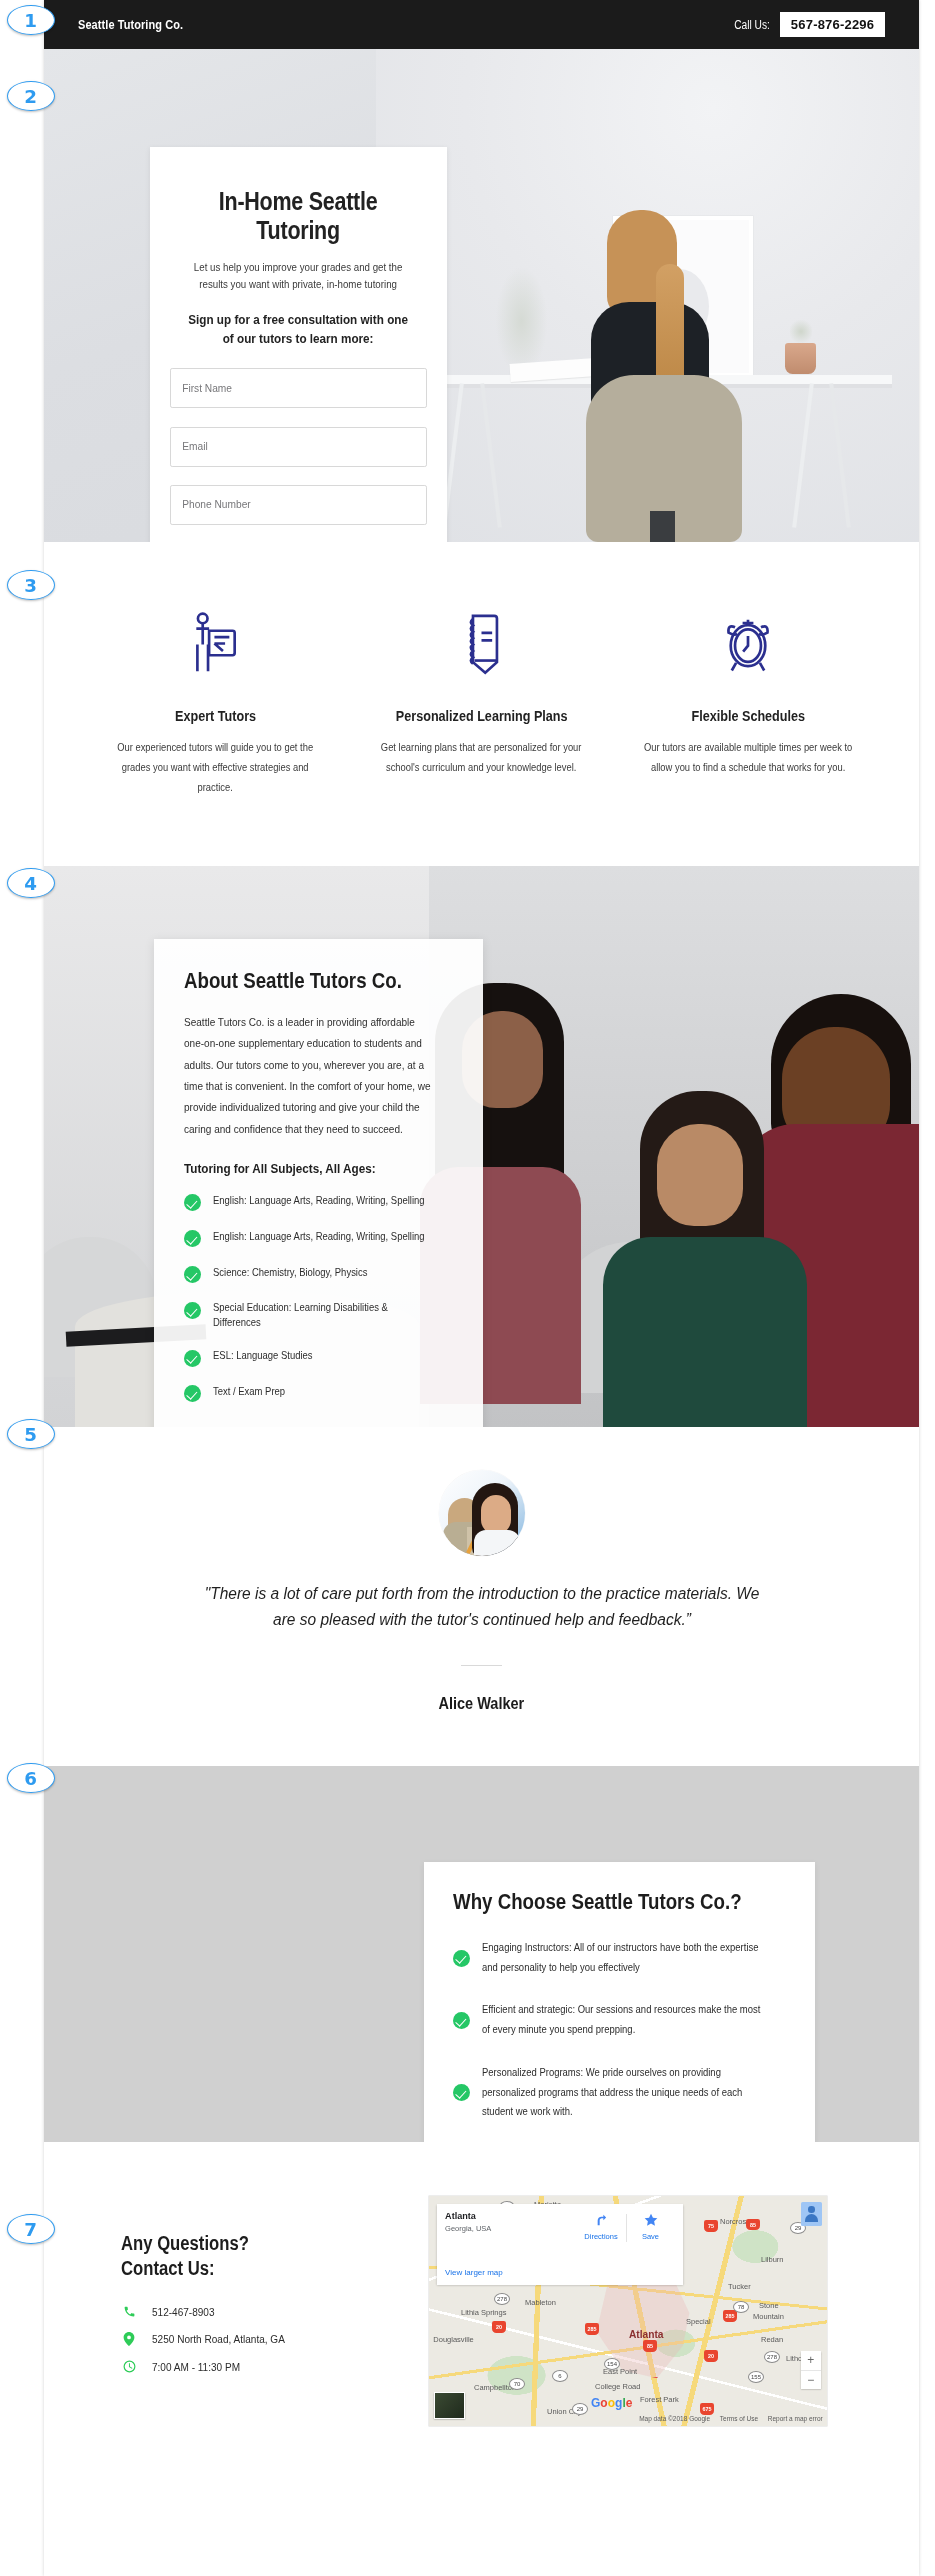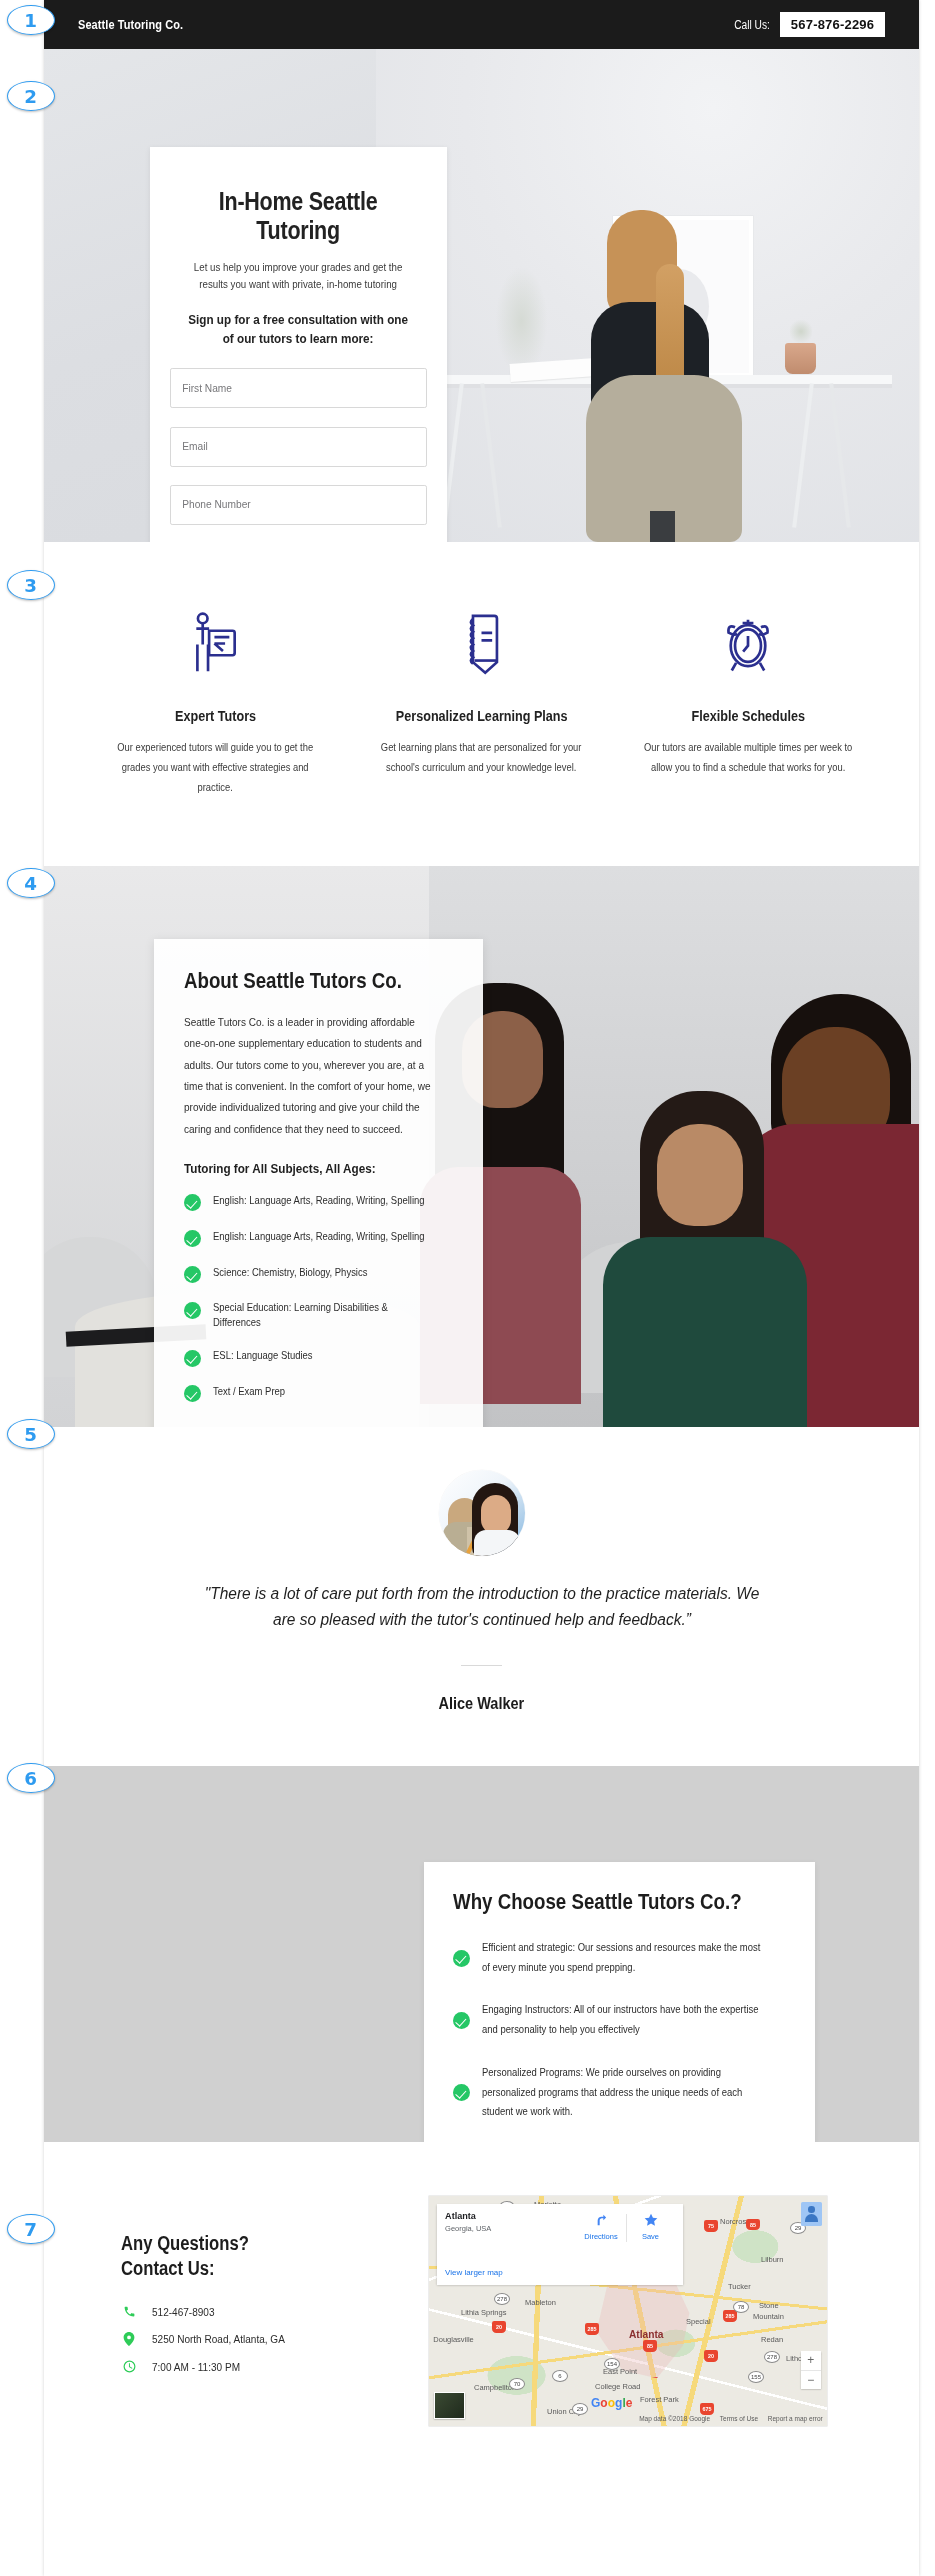--- a/index.html
+++ b/index.html
@@ -499,25 +499,25 @@
     <div class="testi-divider"></div>
     <span class="testi-name">Alice Walker</span>
   </div>
 
   <div class="why">
     <div class="why-card">
       <span class="why-title">Why Choose Seattle Tutors Co.?</span>
       <div id="why-list">
           <div class="why-item">
             <span class="tick"></span>
-            <span class="why-text">Efficient and strategic: Our sessions and resources make the most of every minute you spend prepping.</span>
+            <span class="why-text">Engaging Instructors: All of our instructors have both the expertise and personality to help you effectively</span>
           </div>
           <div class="why-item">
             <span class="tick"></span>
-            <span class="why-text">Engaging Instructors: All of our instructors have both the expertise and personality to help you effectively</span>
+            <span class="why-text">Efficient and strategic: Our sessions and resources make the most of every minute you spend prepping.</span>
           </div>
           <div class="why-item">
             <span class="tick"></span>
             <span class="why-text">Personalized Programs: We pride ourselves on providing personalized programs that address the unique needs of each student we work with.</span>
           </div>
         </div>
     </div>
   </div>
 
   <div class="contact">

